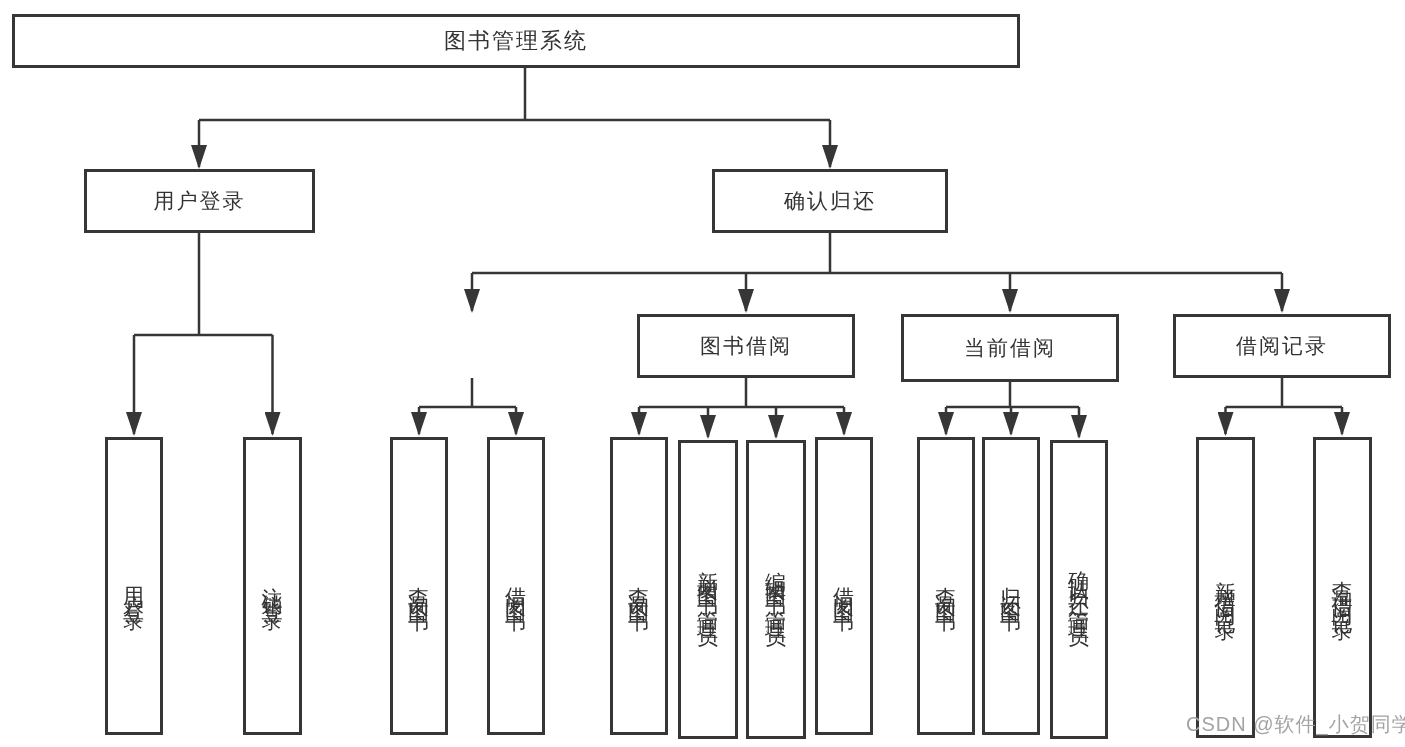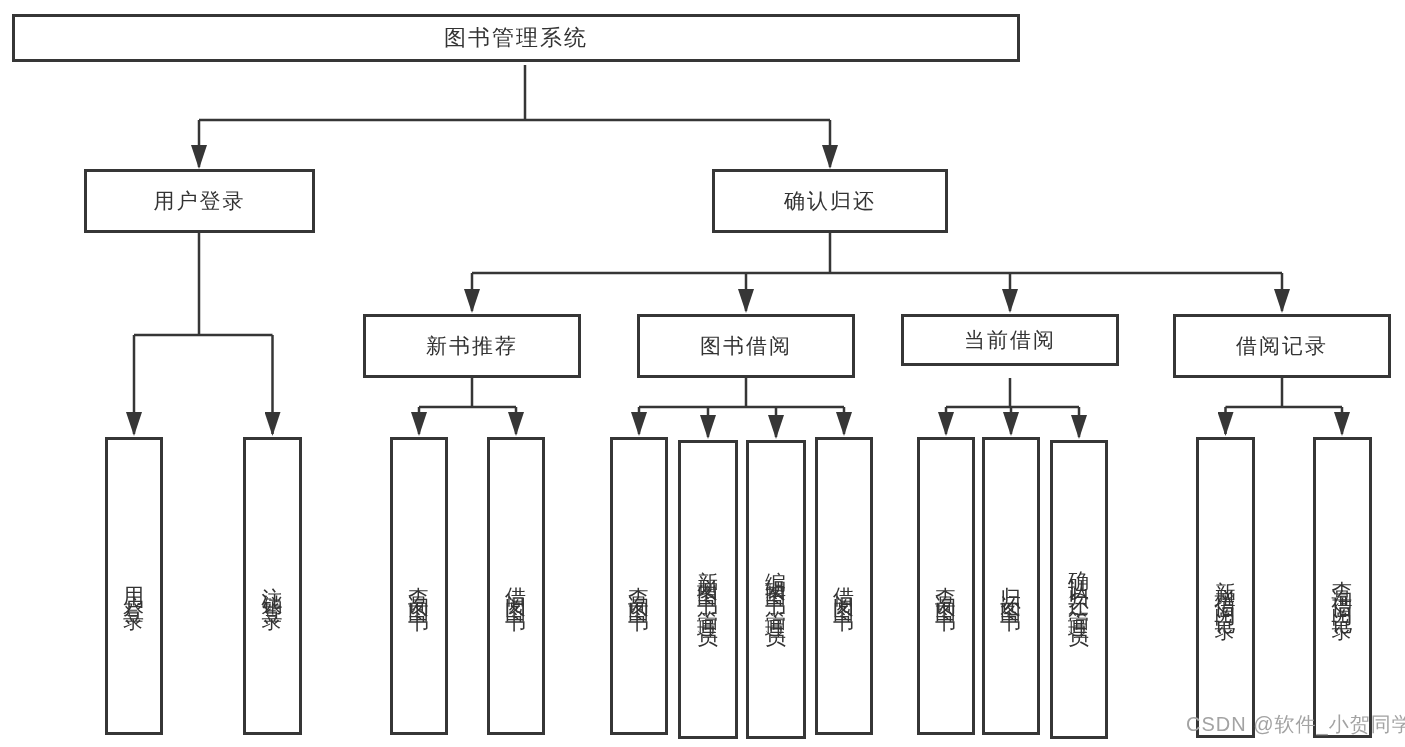--- a/index.html
+++ b/index.html
@@ -76,28 +76,27 @@
       <path d="M776 407 V437" marker-end="url(#arrow)"></path>
       <path d="M844 407 V434" marker-end="url(#arrow)"></path>
       <path d="M946 407 V434" marker-end="url(#arrow)"></path>
       <path d="M1011 407 V434" marker-end="url(#arrow)"></path>
       <path d="M1079 407 V437" marker-end="url(#arrow)"></path>
       <path d="M1225.5 407 V434" marker-end="url(#arrow)"></path>
       <path d="M1342 407 V434" marker-end="url(#arrow)"></path>
     </g>
   </svg>
 
-  <div class="hnode root" style="left:12px; top:14px; width:1008px; height:48px;">图书管理系统</div>
+  <div class="hnode root" style="left:12px; top:14px; width:1008px; height:54px;">图书管理系统</div>
 
   <div class="hnode" style="left:84px; top:169px; width:231px; height:64px;">用户登录</div>
   <div class="hnode" style="left:712px; top:169px; width:236px; height:64px;">确认归还</div>
 
-  <div class="hnode" style="left:363px; top:314px; width:218px; height:64px;">新书推荐</div>
   <div class="hnode" style="left:637px; top:314px; width:218px; height:64px;">图书借阅</div>
-  <div class="hnode" style="left:901px; top:314px; width:218px; height:52px;">当前借阅</div>
+  <div class="hnode" style="left:901px; top:314px; width:218px; height:68px;">当前借阅</div>
   <div class="hnode" style="left:1173px; top:314px; width:218px; height:64px;">借阅记录</div>
 
   <div class="vnode" style="left:105px; top:437px; width:58px; height:298px;">用户登录</div>
   <div class="vnode" style="left:243px; top:437px; width:59px; height:298px;">注销登录</div>
 
   <div class="vnode" style="left:390px; top:437px; width:58px; height:298px;">查询图书</div>
   <div class="vnode" style="left:487px; top:437px; width:58px; height:298px;">借阅图书</div>
 
   <div class="vnode" style="left:610px; top:437px; width:58px; height:298px;">查询图书</div>
   <div class="vnode" style="left:678px; top:440px; width:60px; height:299px;">新增图书（管理员）</div>

